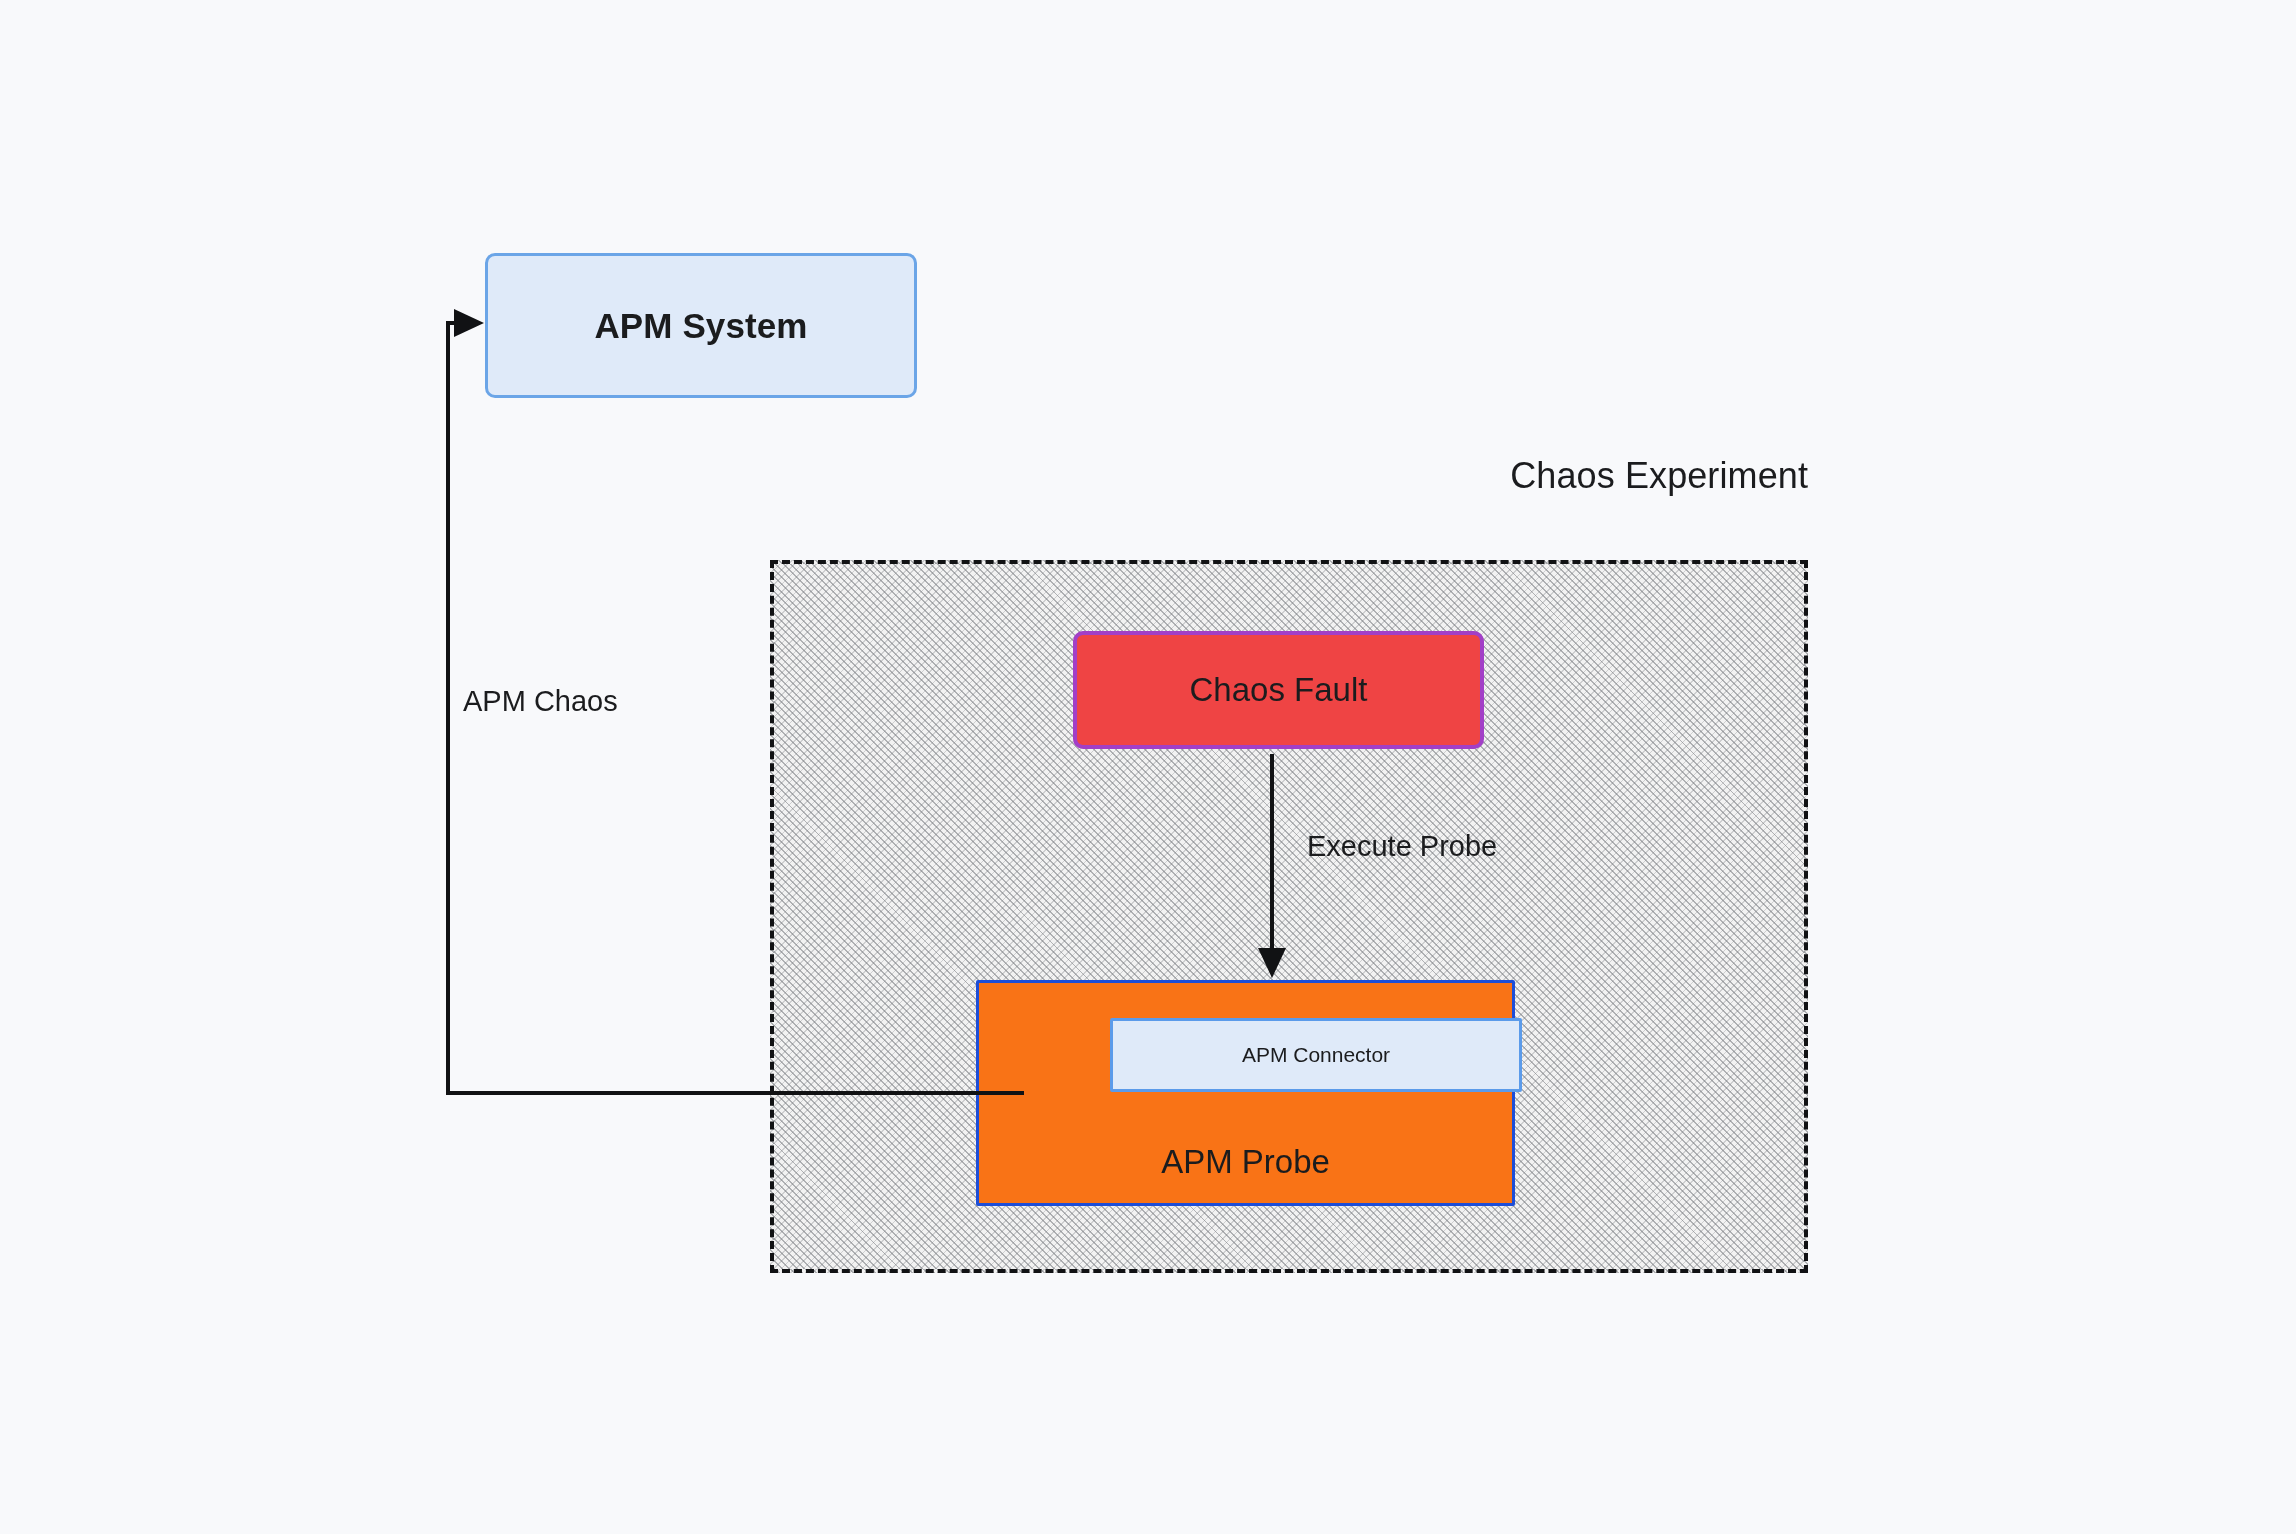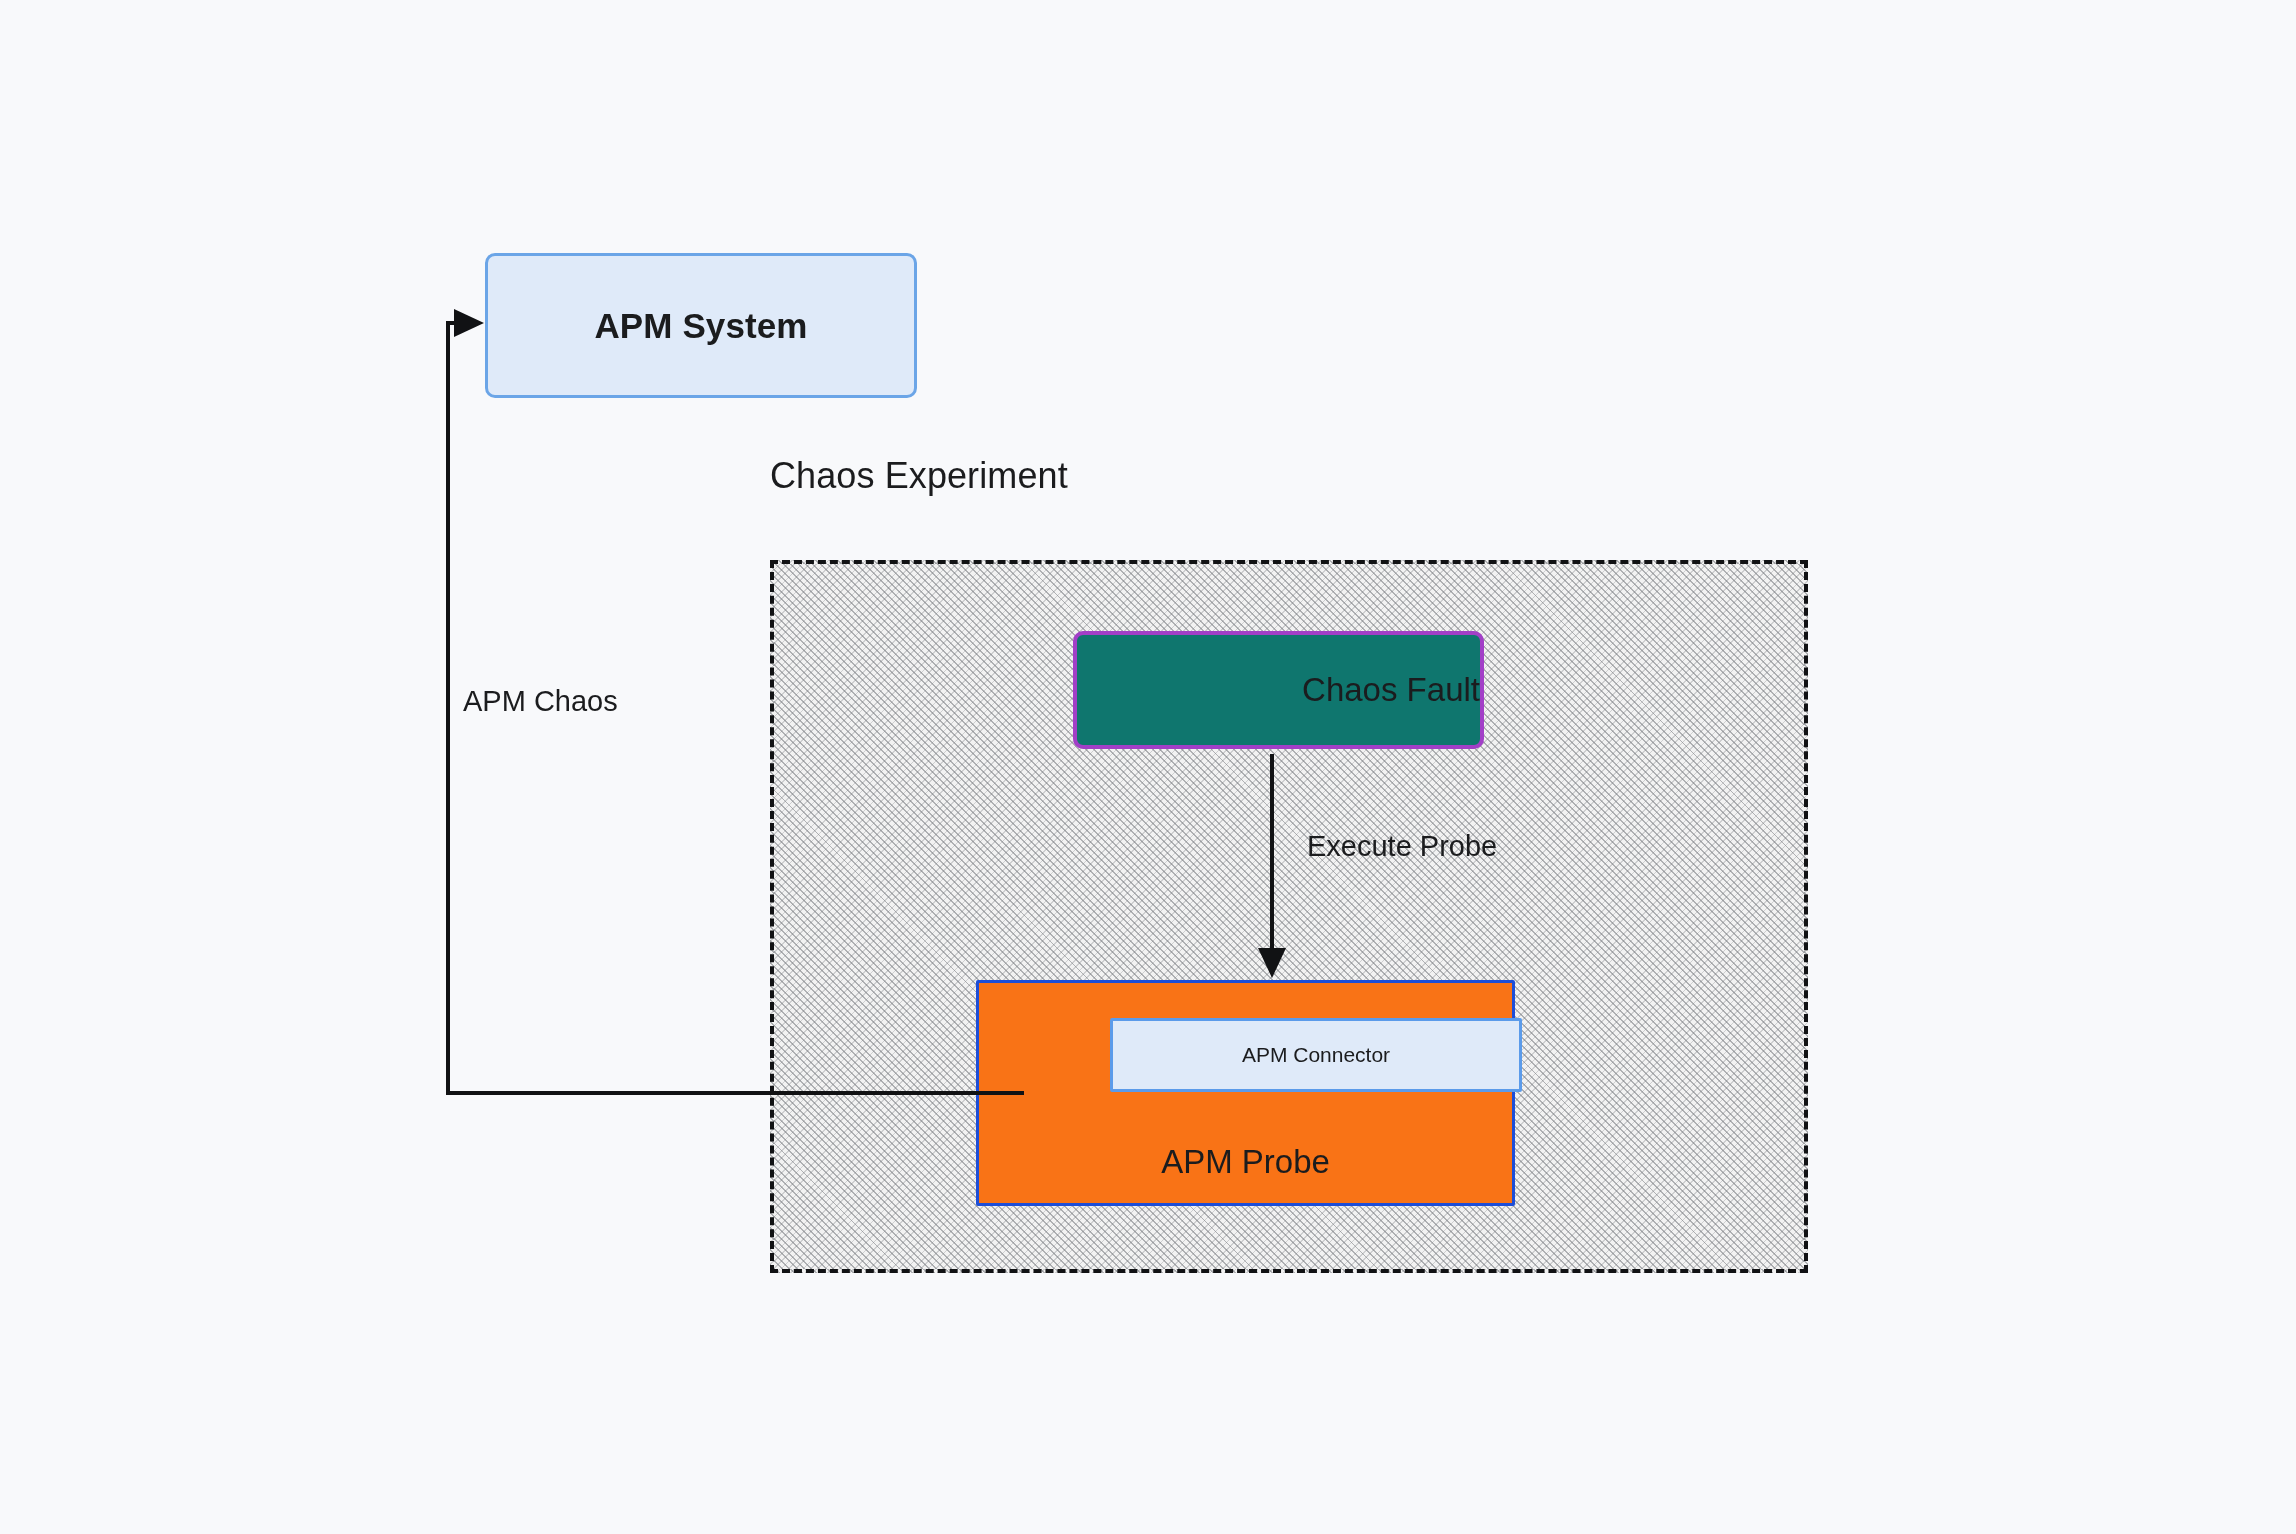--- a/index.html
+++ b/index.html
@@ -44,21 +44,21 @@
     font-weight: 700;
     letter-spacing: .1px;
   }
 
   
   #chaos-experiment-title {
     position: absolute;
     left: 770px;
     top: 455px;
     width: 1038px;
-    text-align: left;
+    text-align: right;
     font-size: 36px;
     color: #1b1c1e;
     letter-spacing: .1px;
   }
 
   
   #chaos-experiment-cluster {
     position: absolute;
     left: 770px;
     top: 560px;
@@ -79,25 +79,24 @@
         rgba(255,255,255,0) 1.2px,
         rgba(255,255,255,0) 5.2px);
   }
 
   
   #chaos-fault {
     left: 1073px;
     top: 631px;
     width: 411px;
     height: 118px;
-    background: #0f766e;
+    background: #ef4444;
     border: 4px solid #a23fc7;
     border-radius: 10px;
     font-size: 33px;
-    justify-content: flex-end;
   }
 
   
   #apm-probe {
     left: 976px;
     top: 980px;
     width: 539px;
     height: 226px;
     background: #f97316;
     border: 3px solid #1d4ed8;

